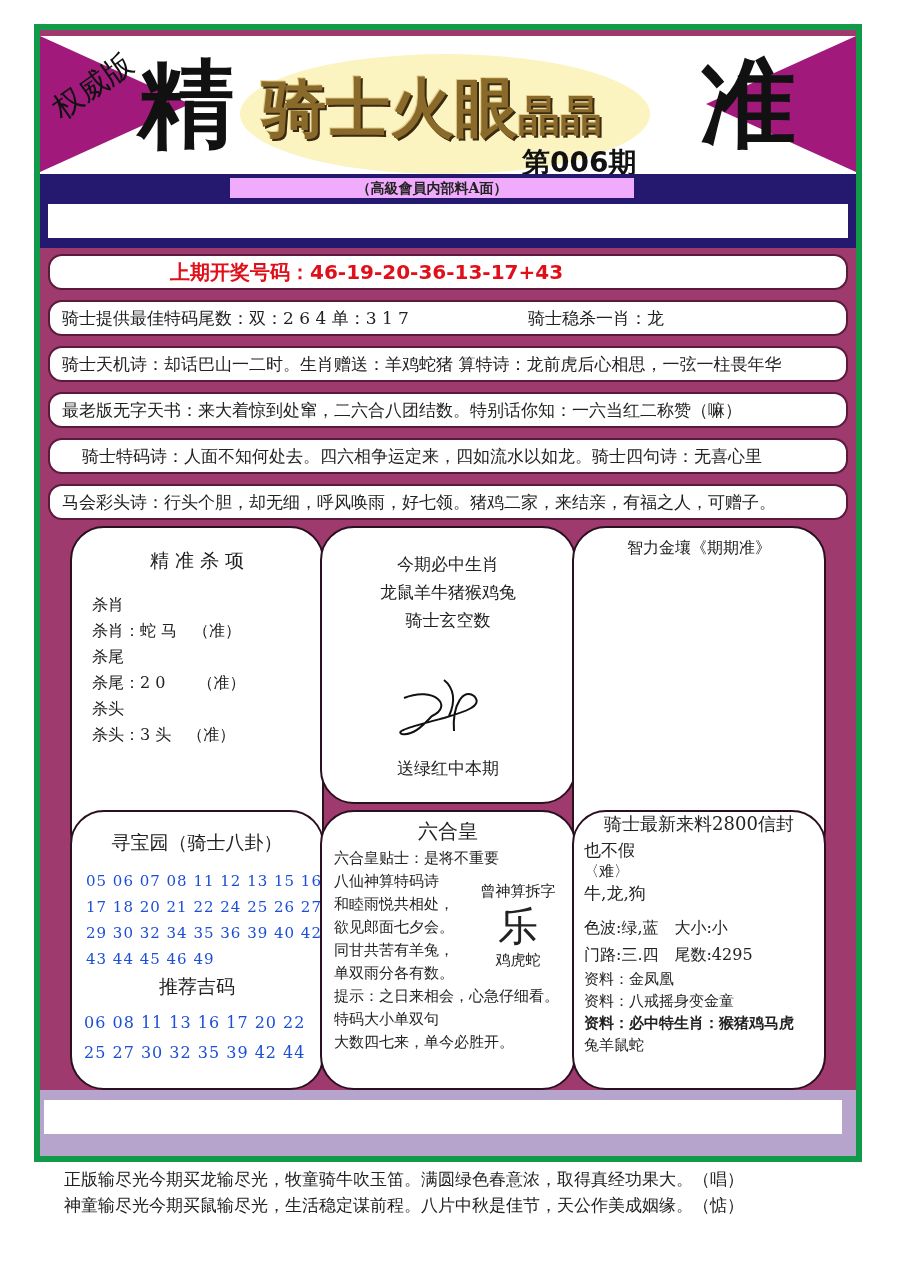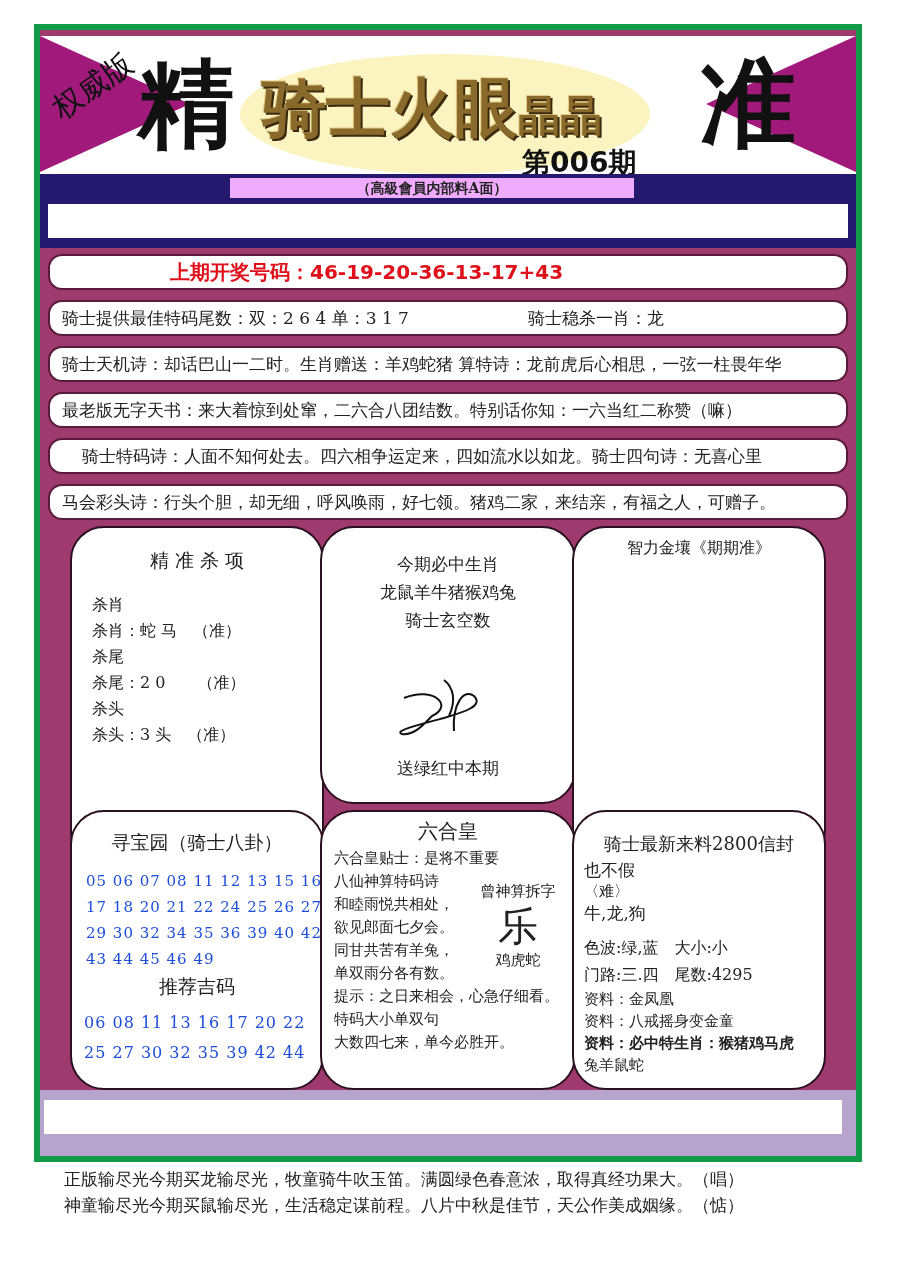--- a/index.html
+++ b/index.html
@@ -141,21 +141,21 @@
         <div>大数四七来，单今必胜开。</div>
       </div>
       <div style="position:absolute; left:146px; top:70px; width:100px; text-align:center;">
         <div style="font-size:15px;">曾神算拆字</div>
         <div style="font-size:40px; line-height:50px;">乐</div>
         <div style="font-size:15px;">鸡虎蛇</div>
       </div>
     </div>
 
     <div class="box" style="left:532px; top:780px; width:254px; height:280px;">
-      <div class="bt" style="margin-top:20px; font-size:18px;">骑士最新来料2800信封</div>
+      <div class="bt" style="margin-top:0; font-size:18px;">骑士最新来料2800信封</div>
       <div style="padding:2px 0 0 10px; font-size:15px;">
         <div style="line-height:24px; font-size:17px;">也不假</div>
         <div style="line-height:18px;">〈难〉</div>
         <div style="line-height:26px; font-size:17px;">牛,龙,狗</div>
         <div style="line-height:28px; margin-top:8px; font-size:16px;">色波:绿,蓝　大小:小</div>
         <div style="line-height:26px; font-size:16px;">门路:三.四　尾数:4295</div>
         <div style="line-height:22px;">资料：金凤凰</div>
         <div style="line-height:22px;">资料：八戒摇身变金童</div>
         <div style="line-height:22px;font-weight:bold;">资料：必中特生肖：猴猪鸡马虎</div>
         <div style="line-height:22px;">兔羊鼠蛇</div>

